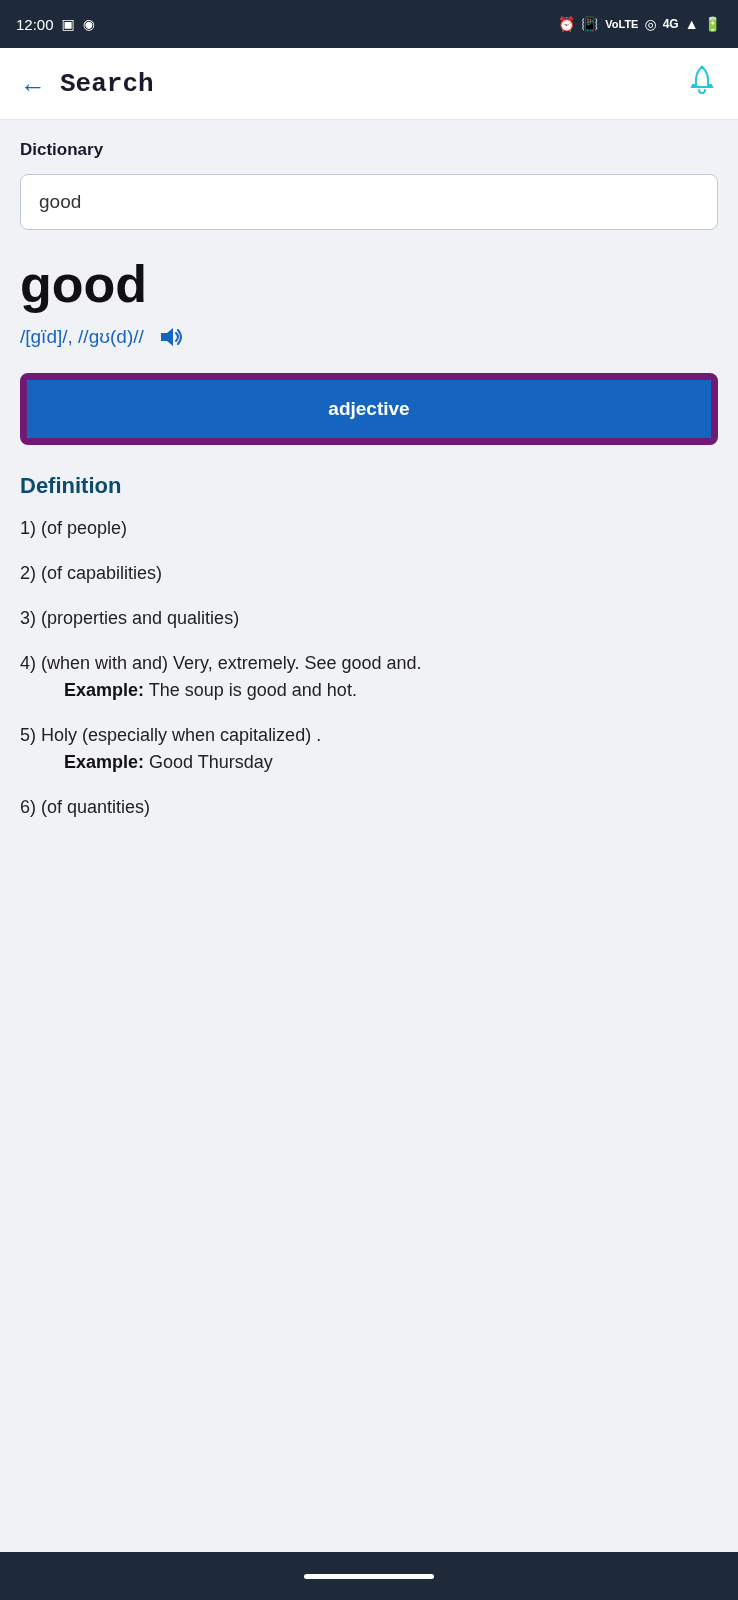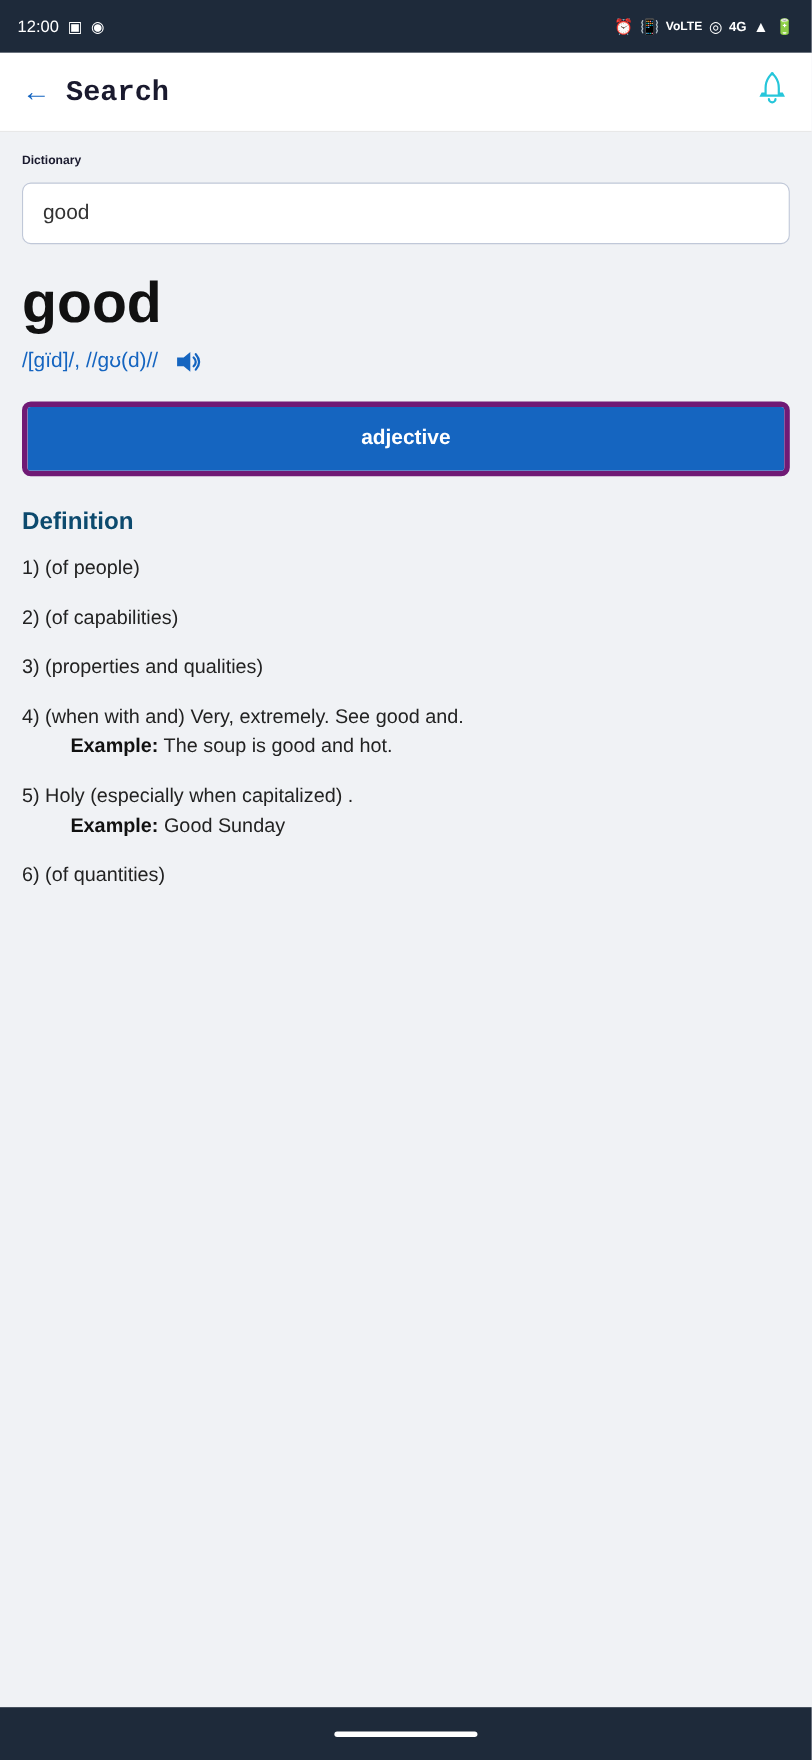--- a/index.html
+++ b/index.html
@@ -74,21 +74,21 @@
       font-size: 28px;
     }
 
     
     .content {
       flex: 1;
       padding: 20px 20px 0 20px;
     }
 
     .section-label {
-      font-size: 11px;
+      font-size: 17px;
       font-weight: 700;
       color: #1a1a2e;
       margin-bottom: 14px;
     }
 
     
     .search-box {
       background: white;
       border: 1.5px solid #c0c8d8;
       border-radius: 8px;
@@ -124,21 +124,21 @@
       justify-content: center;
       color: #1565c0;
       font-size: 22px;
     }
 
     
     .tabs {
       display: flex;
       border-radius: 8px;
       overflow: hidden;
-      border: 5px solid #701a75;
+      border: 7px solid #701a75;
       margin-bottom: 28px;
       width: 100%;
       justify-content: flex-end;
     }
     .tab-btn {
       flex: 1;
       padding: 18px 0;
       font-size: 19px;
       font-weight: 600;
       cursor: pointer;
@@ -284,21 +284,21 @@
       </div>
     </div>
 
     <div class="definition-item">
       <div>
         <span>5) </span>
         <span>Holy (especially when capitalized) .</span>
       </div>
       <div>
         <span class="example-label"><strong>Example:</strong></span>
-        <span class="example-text">  Good Sunday</span>
+        <span class="example-text">  Good Thursday</span>
       </div>
     </div>
 
     <div class="definition-item">
       <span>6) </span>
       <span>(of quantities)</span>
     </div>
 
   </div>
 </div>

